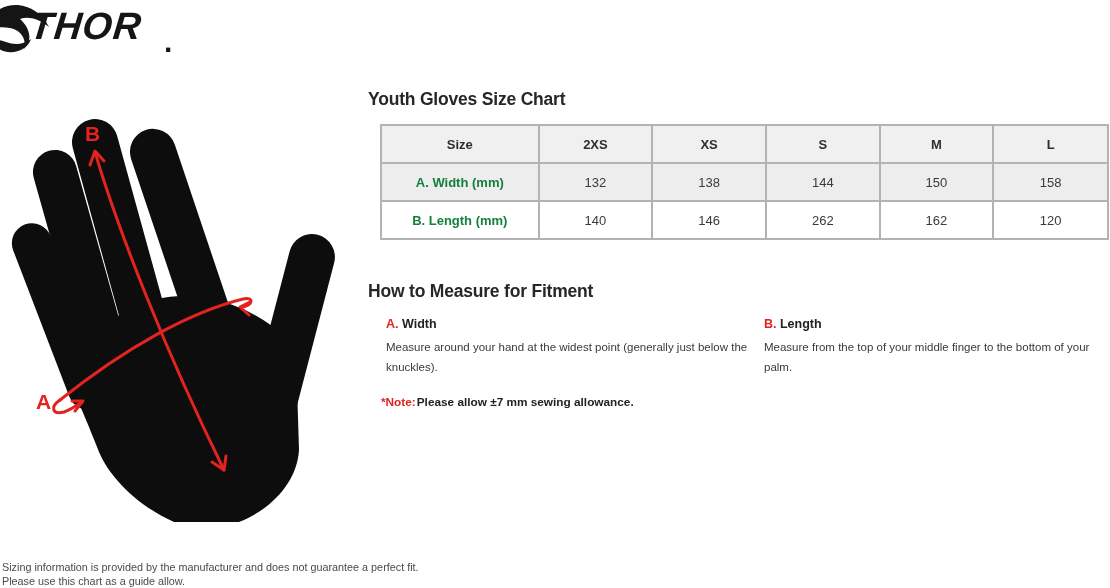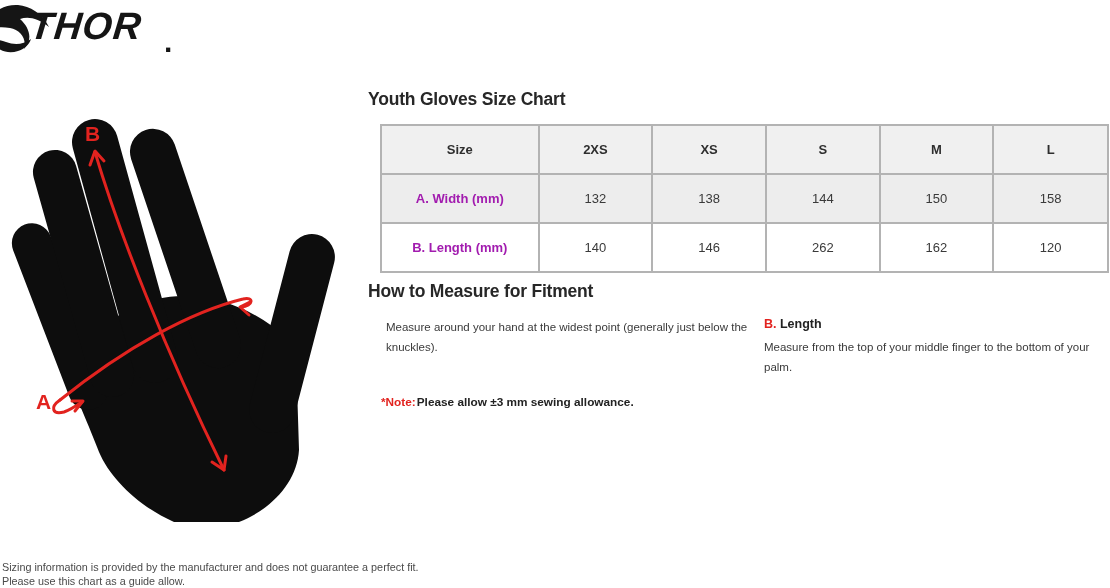--- a/index.html
+++ b/index.html
@@ -38,24 +38,24 @@
 
   table.size-table {
     position:absolute; left:380px; top:124px;
     width:729px; border-collapse:collapse;
     font-size:13px; color:#3a3a3a;
     border:2px solid #9f9f9f;
   }
   .size-table th, .size-table td {
     border:2px solid #b3b3b3;
     text-align:center; vertical-align:middle;
-    height:38px; padding:16px 4px;
+    height:38px; padding:10px 4px;
   }
   .size-table thead th { background:#f0f0f0; font-weight:700; color:#2e2e2e; }
-  .size-table td.row-label { font-weight:700; color:#a21caf; }
+  .size-table td.row-label { font-weight:700; color:#15803d; }
   .size-table tr.alt td { background:#ededed; }
 
   .measure-item { position:absolute; top:317px; }
   #measure-a { left:386px; width:365px; }
   #measure-b { left:764px; width:346px; }
   .measure-heading { font-size:12.5px; font-weight:700; color:#222; margin-bottom:6px; }
   .measure-key { color:#e2231f; }
   .measure-desc { font-size:11.5px; color:#3a3a3a; line-height:20px; }
 
   .note-row { position:absolute; left:381px; top:395px; font-size:11.8px; font-weight:700; }
@@ -146,33 +146,37 @@
         <td>262</td>
         <td>162</td>
         <td>120</td>
       </tr>
     </tbody>
   </table>
 
   <h2 id="measure-title" class="section-title">How to Measure for Fitment</h2>
 
   <div id="measure-a" class="measure-item">
+    <div class="measure-heading">
+      <span class="measure-key">A.</span>
+      <span>Width</span>
+    </div>
     <div class="measure-desc">Measure around your hand at the widest point (generally just below the knuckles).</div>
   </div>
 
   <div id="measure-b" class="measure-item">
     <div class="measure-heading">
       <span class="measure-key">B.</span>
       <span>Length</span>
     </div>
     <div class="measure-desc">Measure from the top of your middle finger to the bottom of your palm.</div>
   </div>
 
   <div class="note-row">
-    <span class="note-label">*Note:</span><span class="note-text">Please allow ±3 mm sewing allowance.</span>
+    <span class="note-label">*Note:</span><span class="note-text">Please allow ±7 mm sewing allowance.</span>
   </div>
 
   <div class="footer">
     <div>Sizing information is provided by the manufacturer and does not guarantee a perfect fit.</div>
     <div>Please use this chart as a guide allow.</div>
   </div>
 
 </div>
 
 </body></html>

